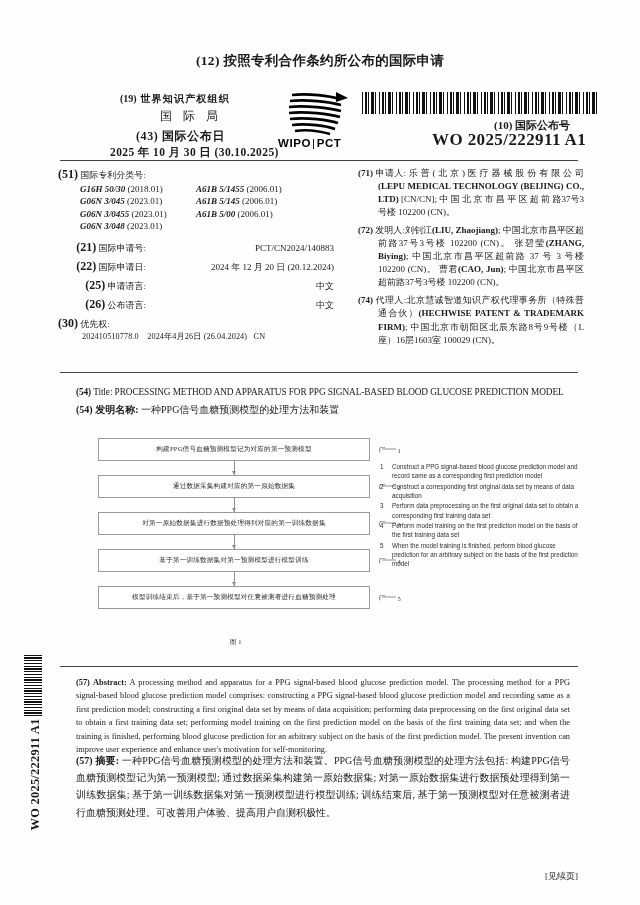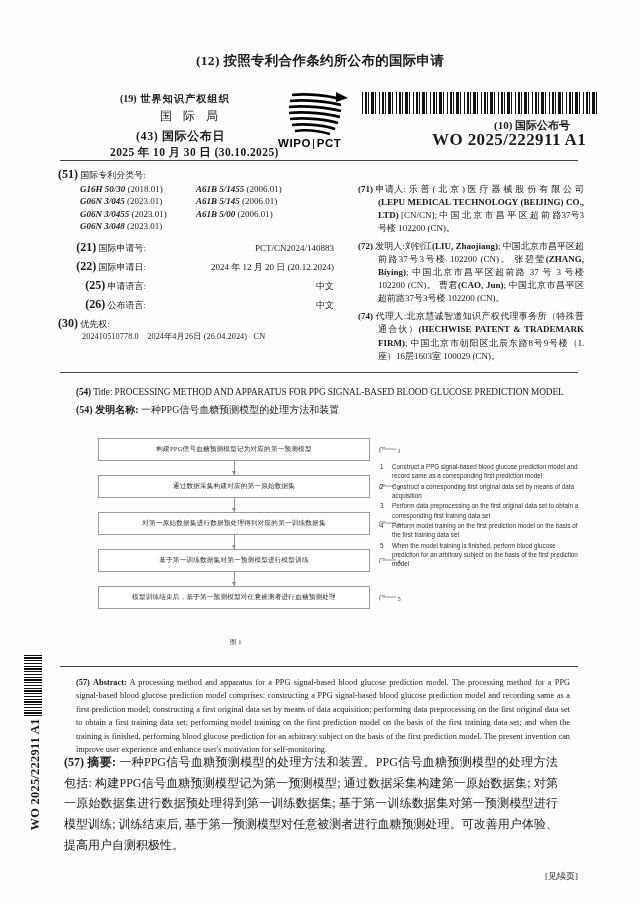--- a/index.html
+++ b/index.html
@@ -171,21 +171,21 @@
   
   .biblio {
     position: absolute;
     left: 58px;
     top: 167px;
     width: 522px;
     height: 195px;
     font-size: 9px;
   }
   .col-left  { position: absolute; left: 0;   top: 0; width: 298px; }
-  .col-right { position: absolute; left: 300px; top: 16px; width: 226px; }
+  .col-right { position: absolute; left: 300px; top: 0; width: 226px; }
 
   .fld { position: relative; margin-bottom: 3px; line-height: 1.32; }
   .fld-tag { font-weight: bold; font-size: 12px; }
 
   .ipc-row {
     display: flex;
     font-style: italic;
     font-weight: bold;
     font-size: 9px;
     line-height: 1.38;
@@ -354,24 +354,24 @@
     width: 494px;
     font-size: 8.3px;
     line-height: 1.62;
     text-align: justify;
   }
   .abstract-en .tag { font-weight: bold; }
   .abstract-en .lbl { font-weight: bold; }
 
   .abstract-zh {
     position: absolute;
-    left: 64px;
+    left: 76px;
     top: 752px;
     width: 494px;
-    font-size: 12px;
+    font-size: 10px;
     line-height: 1.72;
     text-align: justify;
   }
   .abstract-zh .tag { font-weight: bold; }
 
   .footer-note {
     position: absolute;
     right: 62px;
     bottom: 22px;
     font-size: 9px;

